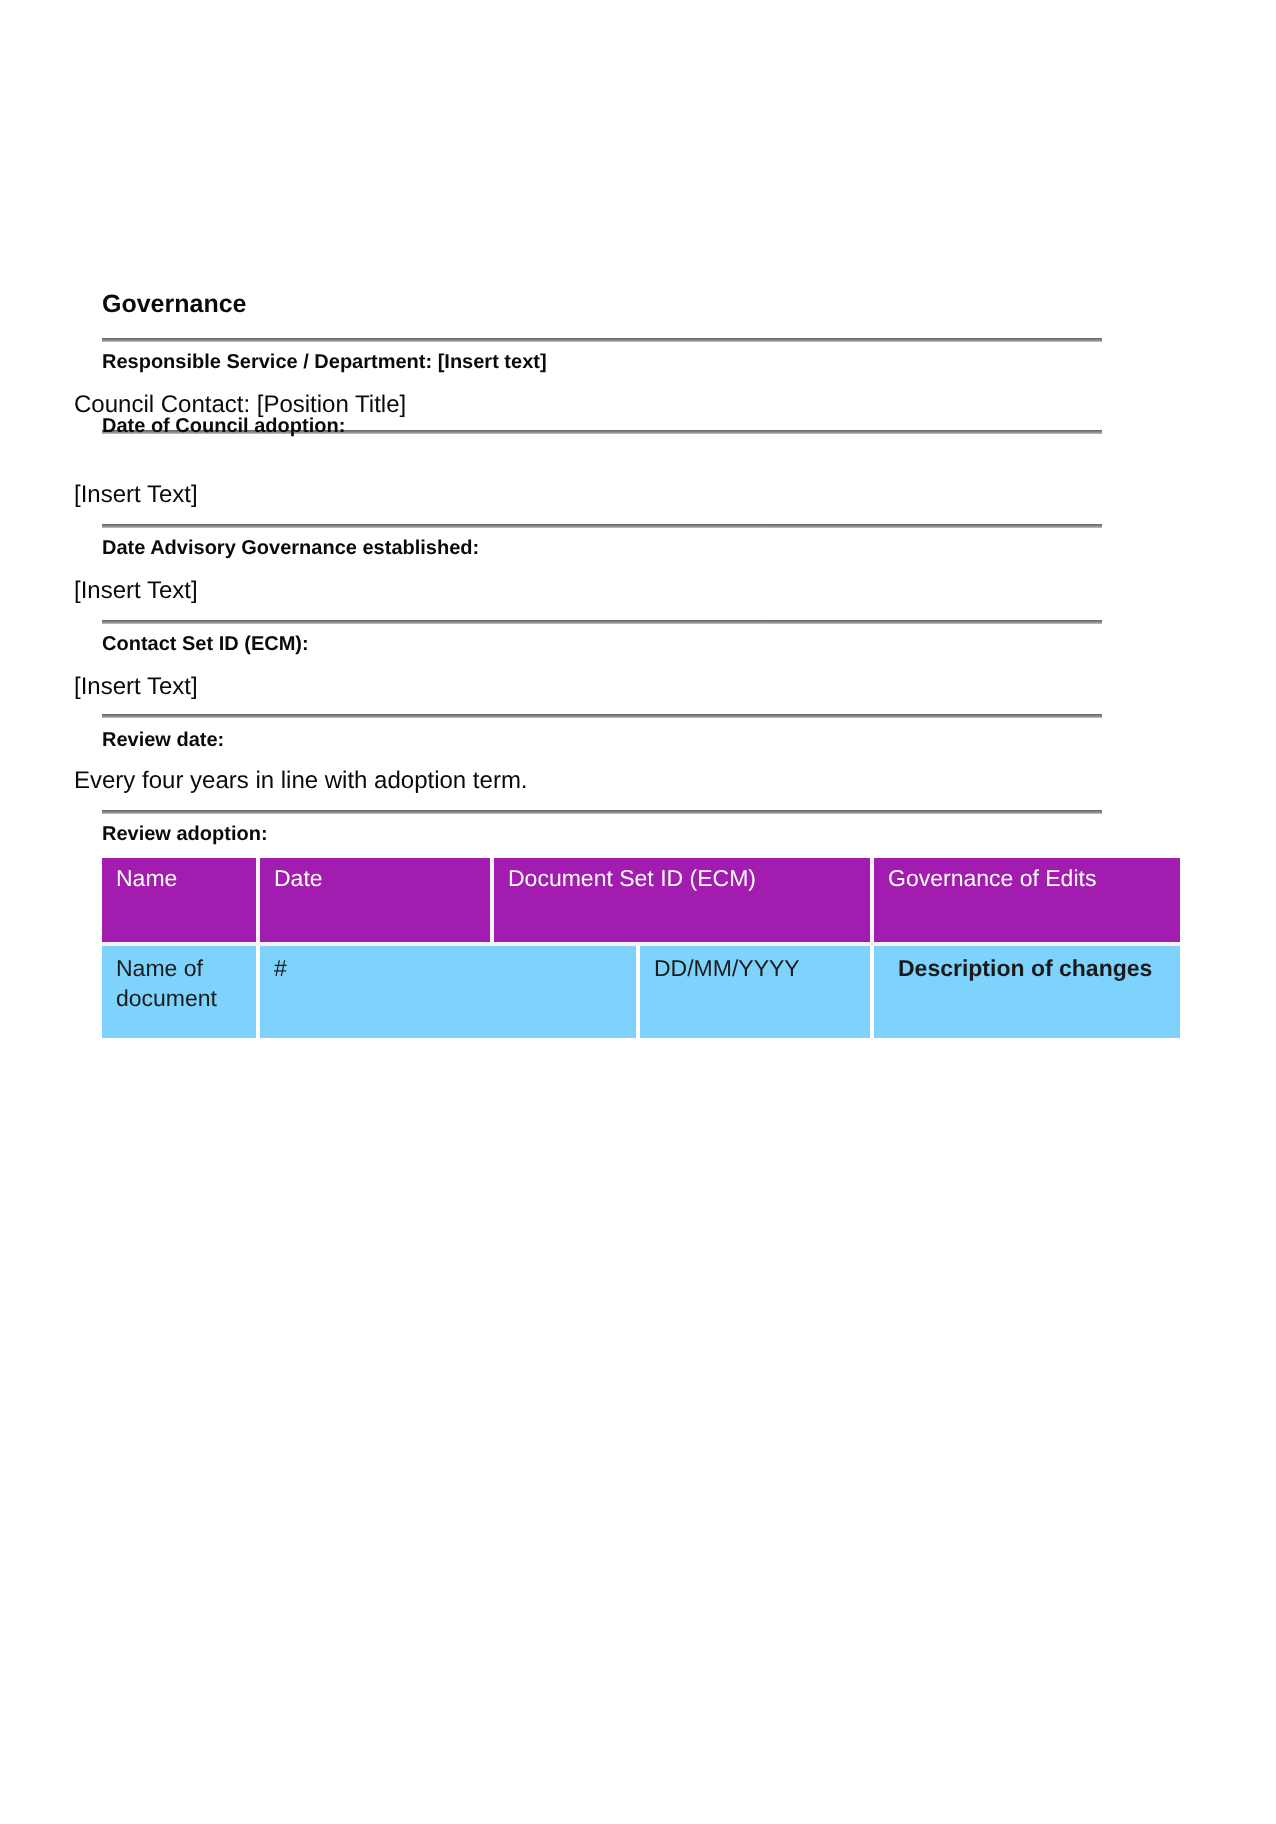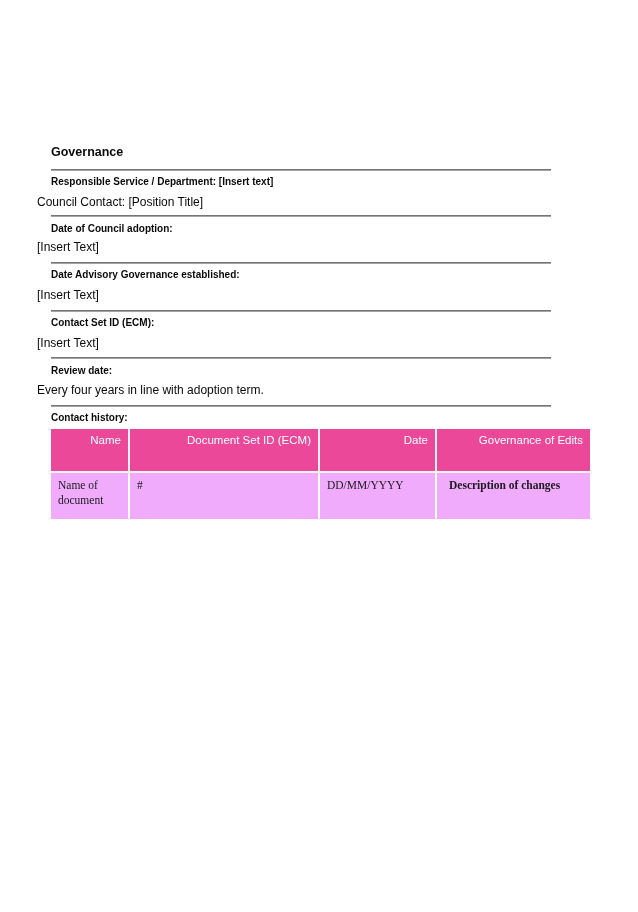--- a/index.html
+++ b/index.html
@@ -58,31 +58,29 @@
     top: 397px;
     width: 539px;
     font-size: 11.5px;
   }
   .trow {
     display: flex;
     width: 539px;
     box-sizing: border-box;
   }
   .thead {
-    background: #ec4899;
+    background: #a21caf;
     color: #ffffff;
     height: 44px;
     border-bottom: 2px solid #f4f3f0;
-    text-align: right;
   }
   .tbody-row {
-    background: #f0abfc;
+    background: #7dd3fc;
     color: #1a1a1a;
     height: 46px;
-    font-family: Liberation Serif, serif;
   }
   .cell {
     box-sizing: border-box;
     padding: 4px 7px 0 7px;
     line-height: 15px;
     overflow: hidden;
   }
   .tbody-row .cell {
     padding-top: 5px;
   }
@@ -103,43 +101,43 @@
 
 <div class="page">
 
   <h1 class="doc-title">Governance</h1>
 
   <div class="rule" style="top:137px"></div>
   <p class="heading" style="top:142px">Responsible Service / Department: [Insert text]</p>
   <p class="body-text" style="top:163px">Council Contact: [Position Title]</p>
 
   <div class="rule" style="top:183px"></div>
-  <p class="heading" style="top:189px">Date of Council adoption:</p>
+  <p class="heading" style="top:174px">Date of Council adoption:</p>
   <p class="body-text" style="top:208px">[Insert Text]</p>
 
   <div class="rule" style="top:230px"></div>
   <p class="heading" style="top:235px">Date Advisory Governance established:</p>
   <p class="body-text" style="top:256px">[Insert Text]</p>
 
   <div class="rule" style="top:278px"></div>
   <p class="heading" style="top:283px">Contact Set ID (ECM):</p>
   <p class="body-text" style="top:304px">[Insert Text]</p>
 
   <div class="rule" style="top:325px"></div>
   <p class="heading" style="top:331px">Review date:</p>
   <p class="body-text" style="top:351px">Every four years in line with adoption term.</p>
 
   <div class="rule" style="top:373px"></div>
-  <p class="heading" style="top:378px">Contact history:</p>
+  <p class="heading" style="top:378px">Review adoption:</p>
 
   <div class="rtable">
     <div class="trow thead">
       <div class="cell sep c1">Name</div>
+      <div class="cell sep c3">Date</div>
       <div class="cell sep c2">Document Set ID (ECM)</div>
-      <div class="cell sep c3">Date</div>
       <div class="cell c4">Governance of Edits</div>
     </div>
     <div class="trow tbody-row">
       <div class="cell sep c1">Name of document</div>
       <div class="cell sep c2">#</div>
       <div class="cell sep c3">DD/MM/YYYY</div>
       <div class="cell c4 emph">Description of changes</div>
     </div>
   </div>
 

